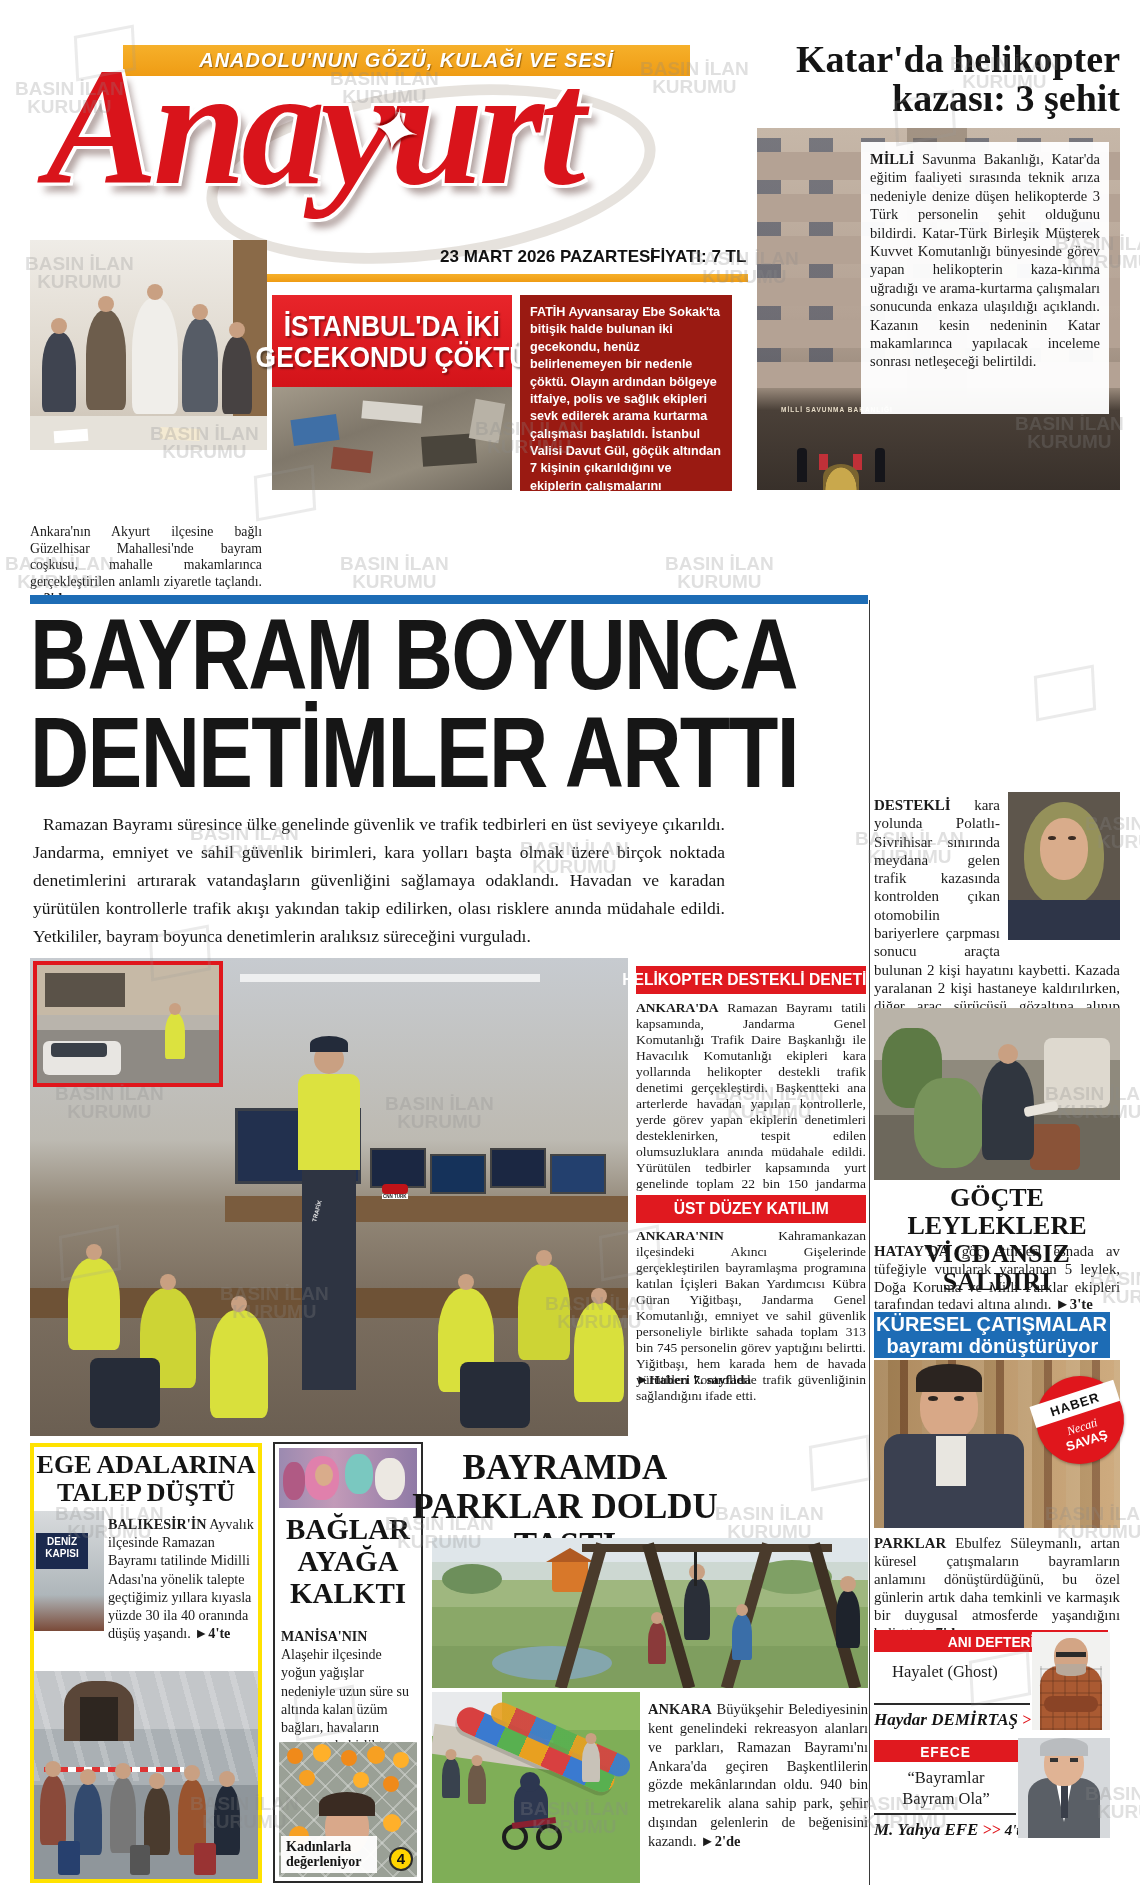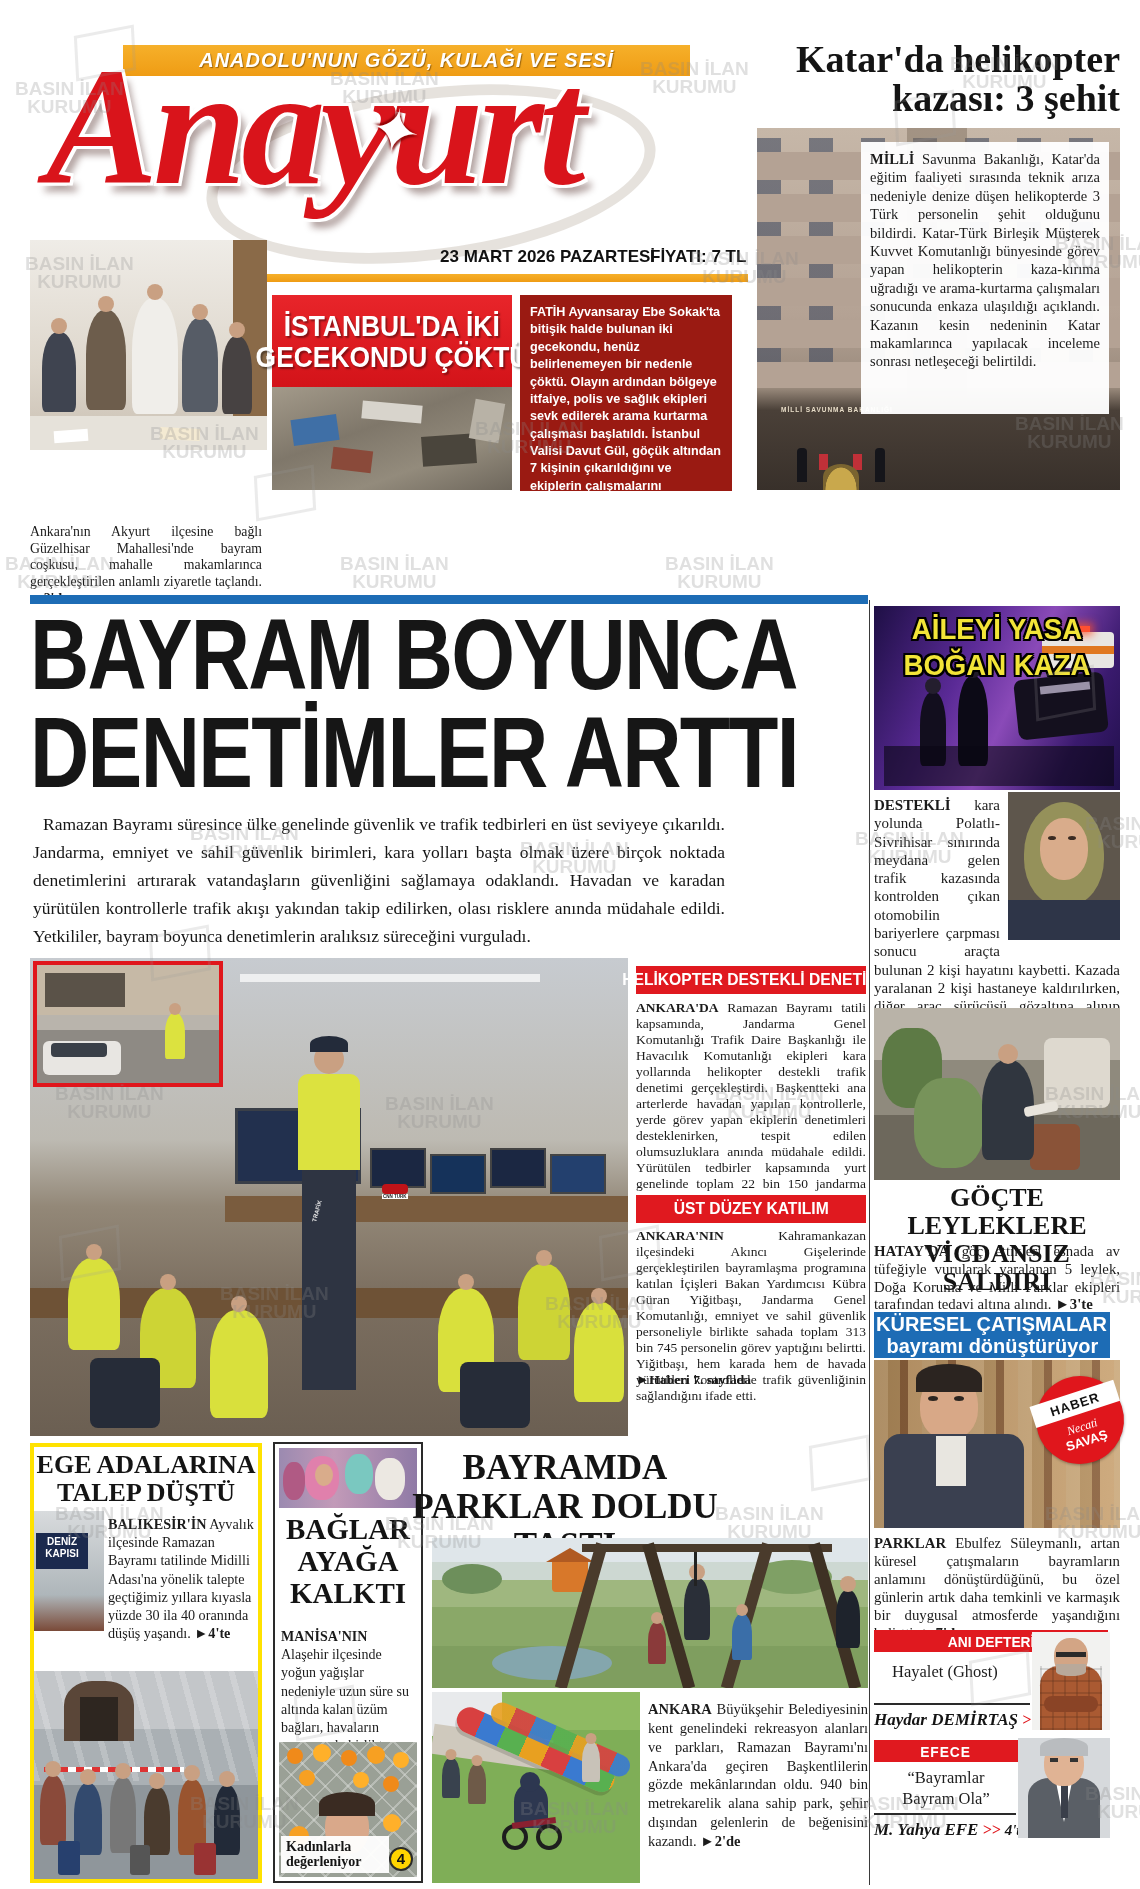--- a/index.html
+++ b/index.html
@@ -188,36 +188,20 @@
     <span style="font-size:17px;">ÜST DÜZEY KATILIM</span>
   </div>
   <p class="abs body-txt" style="left:636px;top:1228px;width:230px;margin:0;font-size:13.5px;line-height:1.185;">
     <span class="lead-word">ANKARA'NIN</span>
     <span>Kahramankazan ilçesindeki Akıncı Gişelerinde gerçekleştirilen bayramlaşma programına katılan İçişleri Bakan Yardımcısı Kübra Güran Yiğitbaşı, Jandarma Genel Komutanlığı, emniyet ve sahil güvenlik personeliyle birlikte sahada toplam 313 bin 745 personelin görev yaptığını belirtti. Yiğitbaşı, hem karada hem de havada yürütülen kontrollerle trafik güvenliğinin sağlandığını ifade etti.</span>
   </p>
   <div class="abs ref serif" style="left:636px;top:1372px;font-size:13.5px;color:#1b1b1b;">►Haberi 7. sayfada</div>
 
   <div class="abs" style="left:869px;top:600px;width:1px;height:1285px;background:#3a3a3a;"></div>
 
-  <div class="photo" style="left:874px;top:606px;width:246px;height:184px;background:linear-gradient(115deg,#1e0f45 0%,#5a2a96 35%,#8a4ab8 55%,#3a1a6e 80%,#20104a 100%);">
-    <div class="pe" style="right:6px;top:26px;width:72px;height:36px;background:#e8e6e2;border-radius:4px;"></div>
-    <div class="pe" style="right:6px;top:40px;width:72px;height:8px;background:#e07820;"></div>
-    <div class="pe" style="right:30px;top:20px;width:20px;height:6px;background:#ff5030;box-shadow:0 0 8px 3px rgba(255,80,40,.8);"></div>
-    <div class="pe" style="right:14px;top:70px;width:90px;height:60px;background:#14101e;transform:rotate(-6deg);border-radius:8px;"></div>
-    <div class="pe" style="right:30px;top:78px;width:50px;height:8px;background:#9a92a8;transform:rotate(-6deg);"></div>
-    <div class="person" style="left:84px;top:70px;width:30px;height:90px;background:#0c0a16;">
-        <i style="background:#201a28;"></i>
-      </div>
-    <div class="person" style="left:46px;top:86px;width:26px;height:74px;background:#120e1e;">
-        <i style="background:#241e2e;"></i>
-      </div>
-    <div class="pe" style="left:10px;top:140px;width:230px;height:40px;background:rgba(10,6,20,.6);"></div>
-    <div class="pe yellow-head" style="left:0;top:6px;width:246px;font-size:30px;transform:scaleX(.92);">AİLEYİ YASA</div>
-    <div class="pe yellow-head" style="left:0;top:42px;width:246px;font-size:30px;transform:scaleX(.92);">BOĞAN KAZA</div>
-  </div>
   <div class="abs" style="left:874px;top:796px;width:246px;height:230px;">
     <div class="photo" style="position:relative;float:right;margin:-4px 0 4px 8px;width:112px;height:148px;background:#5e564c;">
       <div class="pe" style="left:16px;top:10px;width:80px;height:104px;background:#95915a;border-radius:50% 50% 45% 45%;"></div>
       <div class="pe" style="left:32px;top:26px;width:48px;height:62px;background:#d9ac8b;border-radius:48%;"></div>
       <div class="pe" style="left:40px;top:44px;width:8px;height:4px;background:#3a2b22;border-radius:50%;"></div>
       <div class="pe" style="left:60px;top:44px;width:8px;height:4px;background:#3a2b22;border-radius:50%;"></div>
       <div class="pe" style="left:0;bottom:0;width:112px;height:40px;background:#2e3548;"></div>
     </div>
     <p class="body-txt" style="margin:0;font-size:15px;line-height:1.22;">
       <span class="lead-word">DESTEKLİ</span>
@@ -376,21 +360,21 @@
       <div class="pe" style="left:62px;top:8px;width:16px;height:16px;border-radius:50%;background:#f08a1a;"></div>
       <div class="pe" style="left:88px;top:4px;width:18px;height:18px;border-radius:50%;background:#f7a022;"></div>
       <div class="pe" style="left:114px;top:10px;width:16px;height:16px;border-radius:50%;background:#ffb02a;"></div>
       <div class="pe" style="left:20px;top:28px;width:16px;height:16px;border-radius:50%;background:#f7a022;"></div>
       <div class="pe" style="left:74px;top:30px;width:16px;height:16px;border-radius:50%;background:#ffb02a;"></div>
       <div class="pe" style="left:104px;top:34px;width:16px;height:16px;border-radius:50%;background:#f08a1a;"></div>
       <div class="pe" style="left:46px;top:60px;width:44px;height:52px;background:#d9a88a;border-radius:46%;"></div>
       <div class="pe" style="left:40px;top:50px;width:56px;height:24px;background:#3a2b22;border-radius:50% 50% 0 0;"></div>
       <div class="pe" style="left:10px;top:84px;width:20px;height:20px;border-radius:50%;background:#f7a022;"></div>
       <div class="pe" style="left:104px;top:72px;width:18px;height:18px;border-radius:50%;background:#ffb02a;"></div>
-      <div class="pe" style="left:2px;bottom:4px;width:108px;background:rgba(255,255,255,.95);padding:3px 5px;box-sizing:border-box;">
+      <div class="pe" style="left:2px;bottom:4px;width:96px;background:rgba(255,255,255,.95);padding:3px 5px;box-sizing:border-box;">
         <span class="slab" style="font-size:14px;line-height:1.12;display:block;">Kadınlarla değerleniyor</span>
       </div>
       <div class="pe sans b" style="right:4px;bottom:6px;width:24px;height:24px;border-radius:50%;background:#ffd400;border:2px solid #2a2a2a;
                   box-sizing:border-box;text-align:center;line-height:20px;font-size:15px;color:#111;">4</div>
     </div>
   </div>
 
   <div class="abs slab" style="left:400px;top:1448px;width:330px;font-size:35px;line-height:1.12;text-align:center;">BAYRAMDA PARKLAR DOLDU TAŞTI</div>
 
   <div class="photo" style="left:432px;top:1538px;width:436px;height:150px;background:linear-gradient(180deg,#dfe6ea 0 16%,#cdd8d2 16% 28%,#9fb77f 28% 46%,#8aa868 46% 72%,#7f9e5f 72% 100%);">

